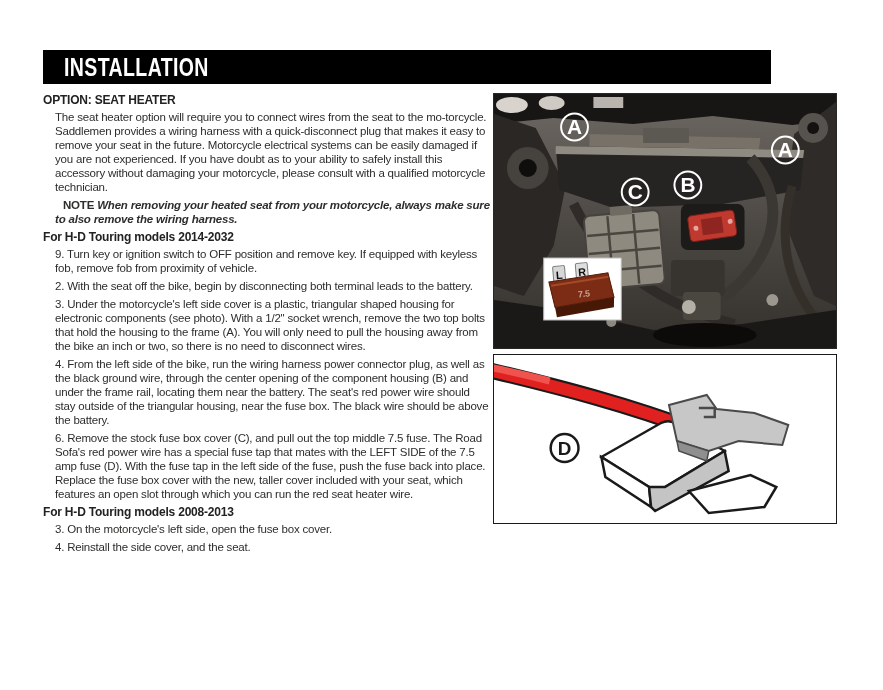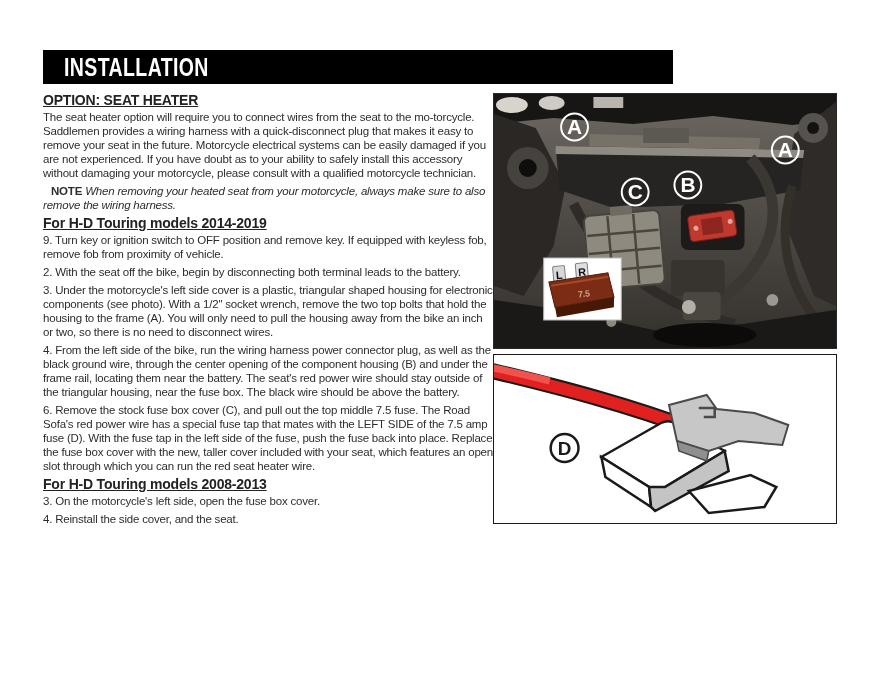--- a/index.html
+++ b/index.html
@@ -4,33 +4,33 @@
 <style>
   html,body { margin:0; padding:0; }
   body {
     width:883px; height:690px; background:#ffffff; overflow:hidden;
     font-family:"Liberation Sans", sans-serif; color:#2e2d2c;
     -webkit-font-smoothing:antialiased;
   }
   .page { box-sizing:border-box; width:883px; height:690px; padding:50px 46px 0 43px; }
 
   
-  .title-bar { background:#000000; height:34px; width:630px; margin:0 0 9px 0; overflow:hidden; }
+  .title-bar { background:#000000; height:34px; width:728px; margin:0 0 9px 0; overflow:hidden; }
   .title-text {
     display:inline-block; color:#ffffff; font-weight:bold; font-size:25px; line-height:35px;
     padding-left:27px; letter-spacing:0.5px; transform:scaleX(0.78); transform-origin:0 50%;
     white-space:nowrap;
   }
 
   
   .content { font-size:11.5px; line-height:14px; letter-spacing:-0.2px; }
-  .content p { margin:0 0 4px 0; }
-  .content h3, .content h4 { font-size:14px; line-height:14px; margin:1px 0 3px 0; color:#222;text-decoration:underline; }
+  .content p { margin:0 0 4px 12px; }
+  .content h3, .content h4 { font-size:12px; line-height:14px; margin:1px 0 3px 0; color:#222; }
   .note-label { font-weight:bold; font-style:normal;padding-left:8px; }
-  .note-text { font-style:italic; }
+  .note-text { font-style:italic;font-weight:bold; }
 
   
   .figures { float:right; width:344px; margin:1px 0 5px 10px; }
   .photo-box { width:344px; height:256px; border:1px solid #2a2827; box-sizing:border-box; background:#43403c; }
   .diagram-box { width:344px; height:170px; border:1px solid #1a1a1a; box-sizing:border-box; background:#ffffff; margin-top:5px; }
   .photo-box svg, .diagram-box svg { display:block; width:100%; height:100%; }
   svg text { font-family:"Liberation Sans", sans-serif; }
   .callout-letter { font-weight:bold; font-size:21px; fill:#ffffff; }
   .callout-ring { fill:none; stroke:#ffffff; stroke-width:2; }
   .diagram-letter { font-weight:bold; font-size:19px; fill:#1a1a1a; }
@@ -162,21 +162,21 @@
             <text class="diagram-letter" x="71" y="100" text-anchor="middle">D</text>
           </g>
         </svg>
       </div>
     </figure>
 
     <h3>OPTION: SEAT HEATER</h3>
     <p>The seat heater option will require you to connect wires from the seat to the mo-torcycle. Saddlemen provides a wiring harness with a quick-disconnect plug that makes it easy to remove your seat in the future. Motorcycle electrical systems can be easily damaged if you are not experienced. If you have doubt as to your ability to safely install this accessory without damaging your motorcycle, please consult with a qualified motorcycle technician.</p>
     <p><span class="note-label">NOTE</span> <span class="note-text">When removing your heated seat from your motorcycle, always make sure to also remove the wiring harness.</span></p>
 
-    <h4>For H-D Touring models 2014-2019</h4>
+    <h4>For H-D Touring models 2014-2032</h4>
     <p>9. Turn key or ignition switch to OFF position and remove key. If equipped with keyless fob, remove fob from proximity of vehicle.</p>
     <p>2. With the seat off the bike, begin by disconnecting both terminal leads to the battery.</p>
     <p>3. Under the motorcycle's left side cover is a plastic, triangular shaped housing for electronic components (see photo). With a 1/2" socket wrench, remove the two top bolts that hold the housing to the frame (A). You will only need to pull the housing away from the bike an inch or two, so there is no need to disconnect wires.</p>
     <p>4. From the left side of the bike, run the wiring harness power connector plug, as well as the black ground wire, through the center opening of the component housing (B) and under the frame rail, locating them near the battery. The seat's red power wire should stay outside of the triangular housing, near the fuse box. The black wire should be above the battery.</p>
     <p>6. Remove the stock fuse box cover (C), and pull out the top middle 7.5 fuse. The Road Sofa's red power wire has a special fuse tap that mates with the LEFT SIDE of the 7.5 amp fuse (D). With the fuse tap in the left side of the fuse, push the fuse back into place. Replace the fuse box cover with the new, taller cover included with your seat, which features an open slot through which you can run the red seat heater wire.</p>
 
     <h4>For H-D Touring models 2008-2013</h4>
     <p>3. On the motorcycle's left side, open the fuse box cover.</p>
     <p>4. Reinstall the side cover, and the seat.</p>
 

